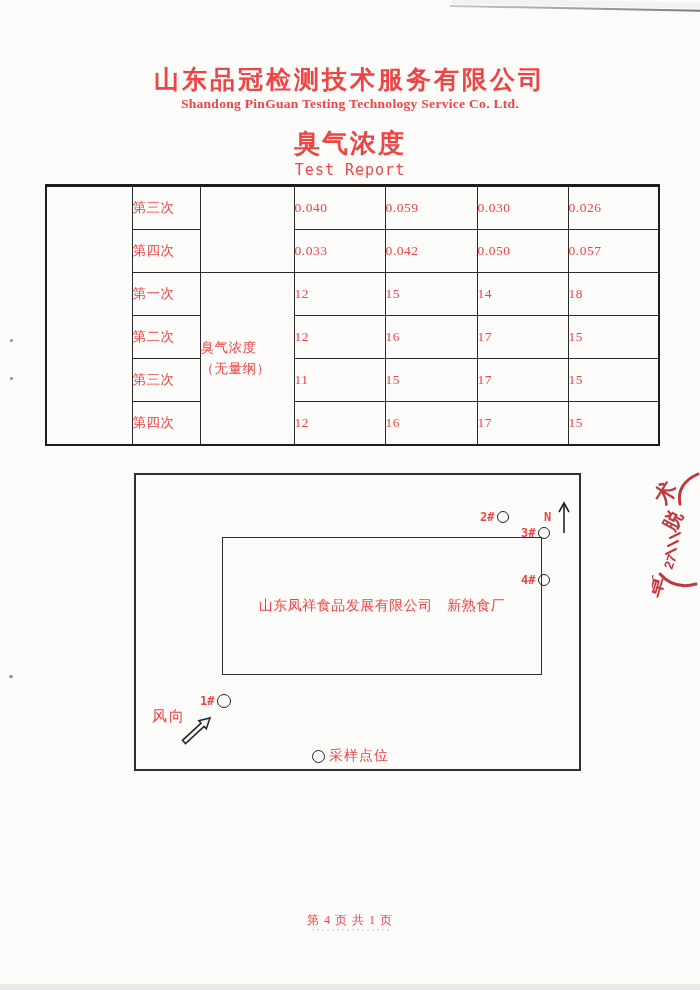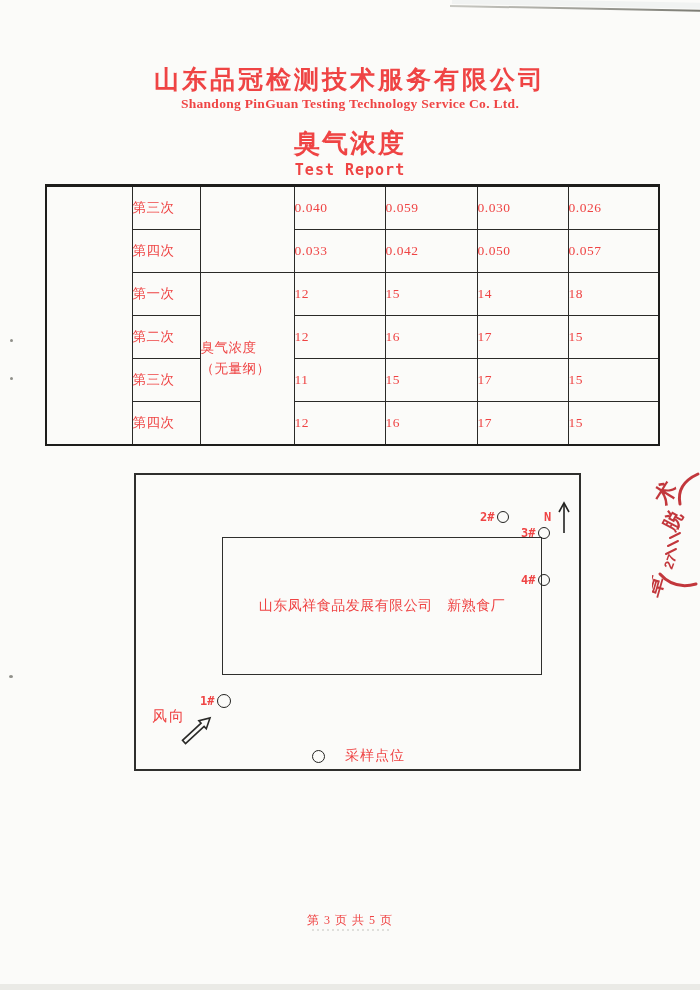--- a/index.html
+++ b/index.html
@@ -18,21 +18,21 @@
   .residue-line { position:absolute; left:312px; top:929px; width:80px; height:2px; opacity:.55;
     background:repeating-linear-gradient(90deg,#c9c9c3 0 2px,transparent 2px 5px); }
   
   .company-cn { position:absolute; top:63px; left:0; width:100%; text-align:center;
     font-family:"Liberation Sans", sans-serif; font-weight:bold; font-size:25px; letter-spacing:3px; }
   .company-en { position:absolute; top:96px; left:0; width:100%; text-align:center;
     font-family:"Liberation Serif", serif; font-weight:bold; font-size:13.5px; letter-spacing:.3px; }
   .title-cn { position:absolute; top:126px; left:0; width:100%; text-align:center;
     font-family:"Liberation Sans", sans-serif; font-weight:bold; font-size:26px; letter-spacing:2px; }
   .title-en { position:absolute; top:161px; left:0; width:100%; text-align:center;
-    font-family:"DejaVu Sans Mono", monospace; font-weight:bold; font-size:15px; letter-spacing:1px; }
+    font-family:"DejaVu Sans Mono", monospace; font-weight:normal; font-size:15px; letter-spacing:1px; }
   
   .report-table { position:absolute; left:45px; top:184px; width:613px;
     border-collapse:collapse; table-layout:fixed;
     border:2px solid #1d1d1b; border-top-width:3px; }
   .report-table td { border:1.5px solid #2a2a28; height:42px; padding:0;
     text-align:left; vertical-align:middle; font-size:13.5px; letter-spacing:.5px; }
   .param-cell div { display:block; line-height:1.55; }
   
   .site-map { position:absolute; left:134px; top:473px; width:443px; height:294px;
     border:2px solid #2f2f2d; }
@@ -41,21 +41,21 @@
     font-family:"Liberation Sans", sans-serif; font-size:14px; letter-spacing:.5px; white-space:nowrap;margin-left:23px; }
   .pt { position:absolute; display:flex; align-items:center; gap:3px;
     font-family:"DejaVu Sans Mono", monospace; font-size:12px; font-weight:bold; }
   .pt-circle { width:10px; height:10px; border:1.8px solid #232321; border-radius:50%;
     background:transparent; flex:0 0 auto; }
   .north { position:absolute; left:408px; top:24px; display:flex; gap:5px; }
   .north .n-label { font-family:"DejaVu Sans Mono", monospace; font-size:12px; font-weight:bold; margin-top:11px; }
   .wind-label { position:absolute; left:16px; top:232px;
     font-family:"Liberation Sans", sans-serif; font-size:15px; letter-spacing:2px; }
   .wind-arrow { position:absolute; left:44px; top:240px; }
-  .legend { position:absolute; left:176px; top:272px; display:flex; align-items:center; gap:20px;
+  .legend { position:absolute; left:176px; top:272px; display:flex; align-items:center; gap:4px;
     font-family:"Liberation Sans", sans-serif; font-size:14px; letter-spacing:1px; }
   .legend .pt-circle { width:11px; height:11px; }
   
   .stamp { position:absolute; left:652px; top:470px; }
   .footer { position:absolute; top:912px; left:0; width:100%; text-align:center;
     font-size:12px; letter-spacing:1px; }
 </style>
 </head>
 <body>
 
@@ -190,15 +190,15 @@
       <path d="M 14 84 l 10 -5"></path>
     </g>
     <g fill="#c2373c" font-family="&quot;Liberation Sans&quot;, sans-serif" font-weight="bold">
       <text font-size="22" transform="translate(14,36) rotate(-58)">术</text>
       <text font-size="19" transform="translate(22,62) rotate(-62)">脱</text>
       <text font-size="13" transform="translate(20,100) rotate(-70)">27</text>
       <text font-size="21" transform="translate(6,128) rotate(-74)">章</text>
     </g>
   </svg>
 
-  <div class="footer">第 3 页 共 5 页</div>
+  <div class="footer">第 4 页 共 1 页</div>
 
 </div>
 
 </body></html>

